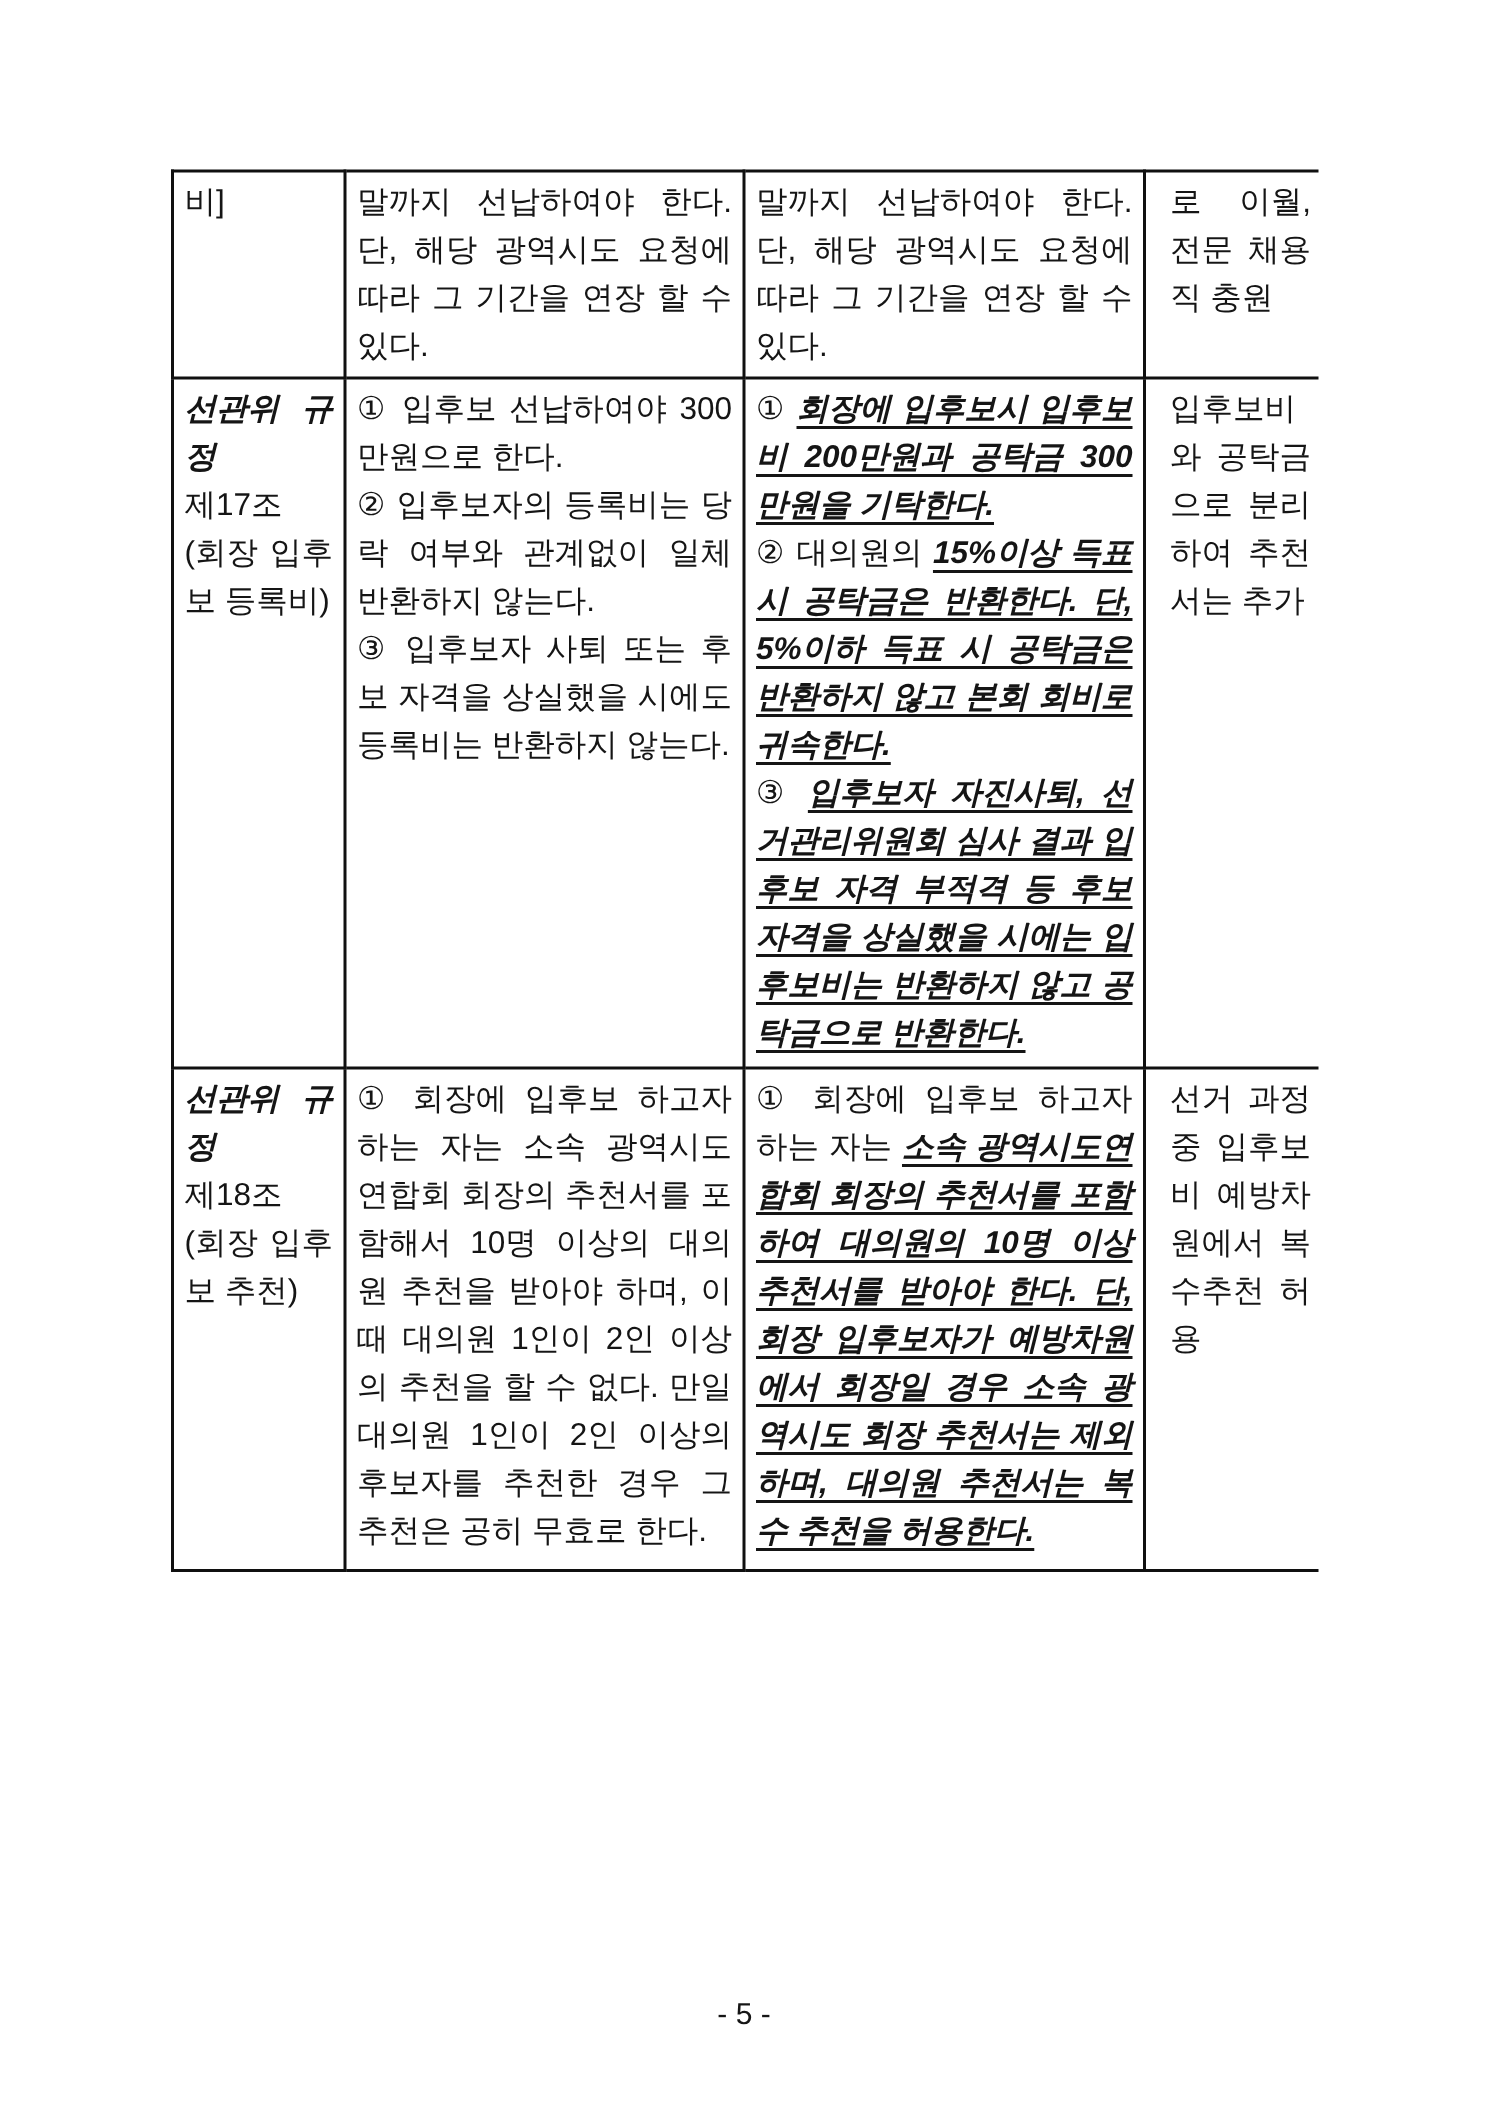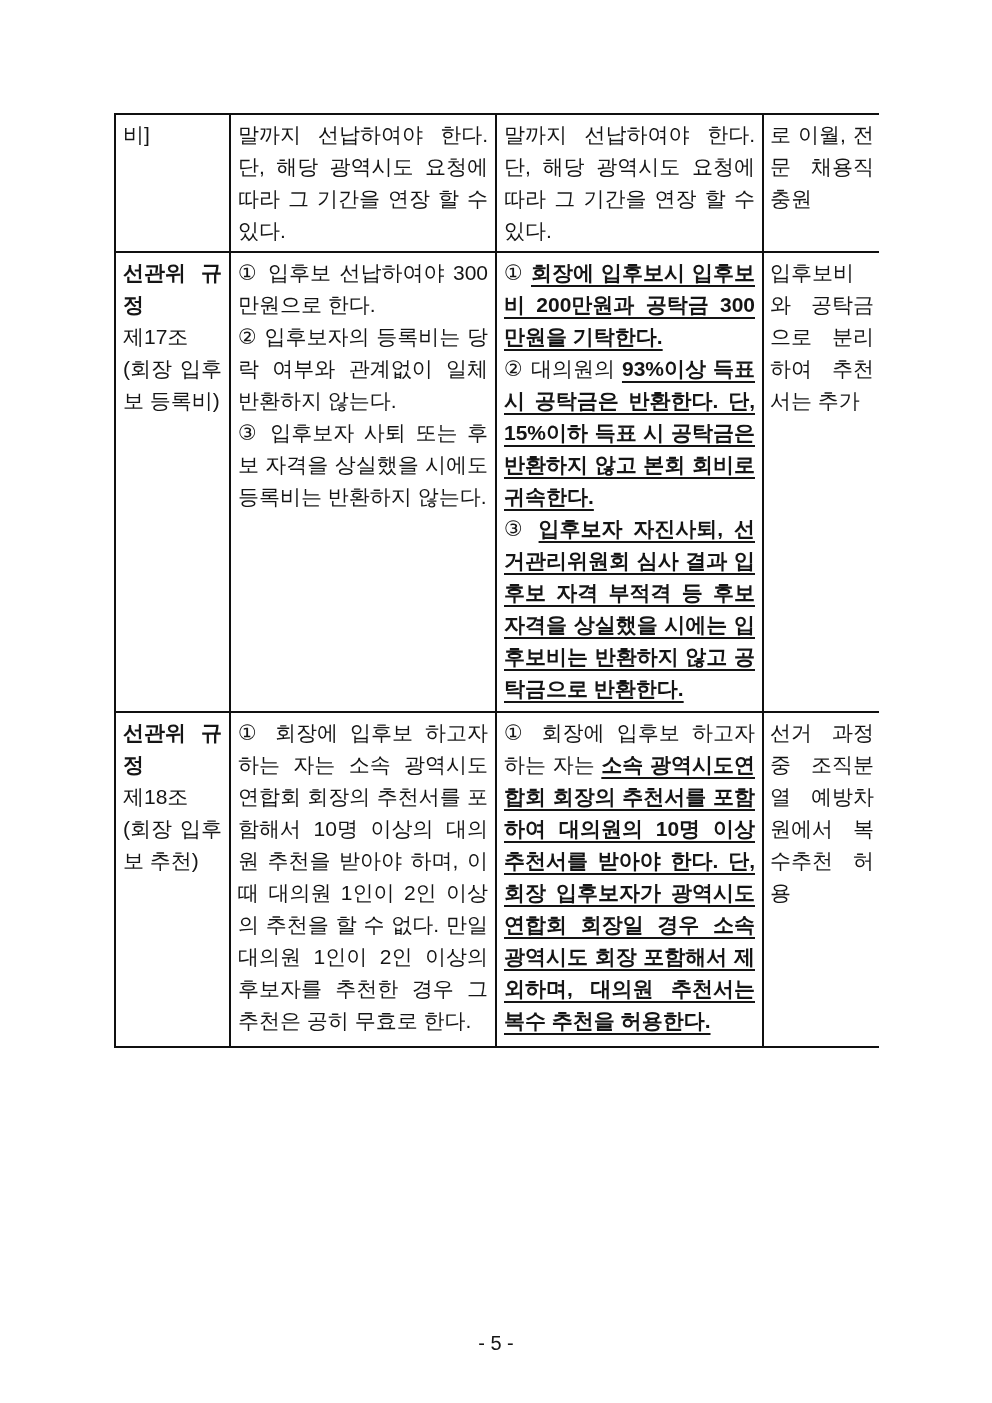--- a/index.html
+++ b/index.html
@@ -27,27 +27,27 @@
     border: 2px solid #101010;
     vertical-align: top;
     padding: 4px 7px 4px 7px;
     font-size: 21px;
     line-height: 32px;
     text-align: justify;
     overflow: hidden;
     word-break: break-all;
   }
   
-  table.doc-table td.last { border-right: none; padding-left: 6px; padding-right: 5px; }
+  table.doc-table td.last { border-right: none; padding-left: 16px; padding-right: 5px; }
   tr.row-1 { height: 135px; }
   tr.row-2 { height: 460px; }
   tr.row-3 { height: 335px; }
   .para { margin: 0; }
   .seg { }
-  .b { font-weight: bold; }
+  .b { font-weight: bold; font-style: italic; }
   .u {
     text-decoration: underline;
     text-decoration-thickness: 2px;
     text-underline-offset: 5px;
   }
   .page-number {
     position: absolute;
     top: 1329px; left: 0;
     width: 992px;
     text-align: center;
@@ -88,40 +88,40 @@
             <div class="para"><span class="seg b">선관위 규정</span></div>
             <div class="para"><span class="seg">제17조 (회장 입후보 등록비)</span></div>
           </td>
         <td>
             <div class="para"><span class="seg">① 입후보 선납하여야 300만원으로 한다.</span></div>
             <div class="para"><span class="seg">② 입후보자의 등록비는 당락 여부와 관계없이 일체 반환하지 않는다.</span></div>
             <div class="para"><span class="seg">③ 입후보자 사퇴 또는 후보 자격을 상실했을 시에도 등록비는 반환하지 않는다.</span></div>
           </td>
         <td>
             <div class="para"><span class="seg">① </span><span class="seg b u">회장에 입후보시 입후보비 200만원과 공탁금 300만원을 기탁한다.</span></div>
-            <div class="para"><span class="seg">② 대의원의 </span><span class="seg b u">93%이상 득표 시 공탁금은 반환한다. 단, 15%이하 득표 시 공탁금은 반환하지 않고 본회 회비로 귀속한다.</span></div>
+            <div class="para"><span class="seg">② 대의원의 </span><span class="seg b u">15%이상 득표 시 공탁금은 반환한다. 단, 5%이하 득표 시 공탁금은 반환하지 않고 본회 회비로 귀속한다.</span></div>
             <div class="para"><span class="seg">③ </span><span class="seg b u">입후보자 자진사퇴, 선거관리위원회 심사 결과 입후보 자격 부적격 등 후보 자격을 상실했을 시에는 입후보비는 반환하지 않고 공탁금으로 반환한다.</span></div>
           </td>
         <td class="last">
             <div class="para"><span class="seg">입후보비와 공탁금으로 분리하여 추천서는 추가</span></div>
           </td>
       </tr>
       <tr class="row-3">
         <td>
             <div class="para"><span class="seg b">선관위 규정</span></div>
             <div class="para"><span class="seg">제18조 (회장 입후보 추천)</span></div>
           </td>
         <td>
             <div class="para"><span class="seg">① 회장에 입후보 하고자 하는 자는 소속 광역시도 연합회 회장의 추천서를 포함해서 10명 이상의 대의원 추천을 받아야 하며, 이때 대의원 1인이 2인 이상의 추천을 할 수 없다. 만일 대의원 1인이 2인 이상의 후보자를 추천한 경우 그 추천은 공히 무효로 한다.</span></div>
           </td>
         <td>
-            <div class="para"><span class="seg">① 회장에 입후보 하고자 하는 자는 </span><span class="seg b u">소속 광역시도연합회 회장의 추천서를 포함하여 대의원의 10명 이상 추천서를 받아야 한다. 단, 회장 입후보자가 광역시도연합회 회장일 경우 소속 광역시도 회장 포함해서 제외하며, 대의원 추천서는 복수 추천을 허용한다.</span></div>
+            <div class="para"><span class="seg">① 회장에 입후보 하고자 하는 자는 </span><span class="seg b u">소속 광역시도연합회 회장의 추천서를 포함하여 대의원의 10명 이상 추천서를 받아야 한다. 단, 회장 입후보자가 예방차원에서 회장일 경우 소속 광역시도 회장 추천서는 제외하며, 대의원 추천서는 복수 추천을 허용한다.</span></div>
           </td>
         <td class="last">
-            <div class="para"><span class="seg">선거 과정 중 조직분열 예방차원에서 복수추천 허용</span></div>
+            <div class="para"><span class="seg">선거 과정 중 입후보비 예방차원에서 복수추천 허용</span></div>
           </td>
       </tr>
     </tbody>
   </table>
 
   <div class="page-number">- 5 -</div>
 
 </div>
 
 </body></html>

